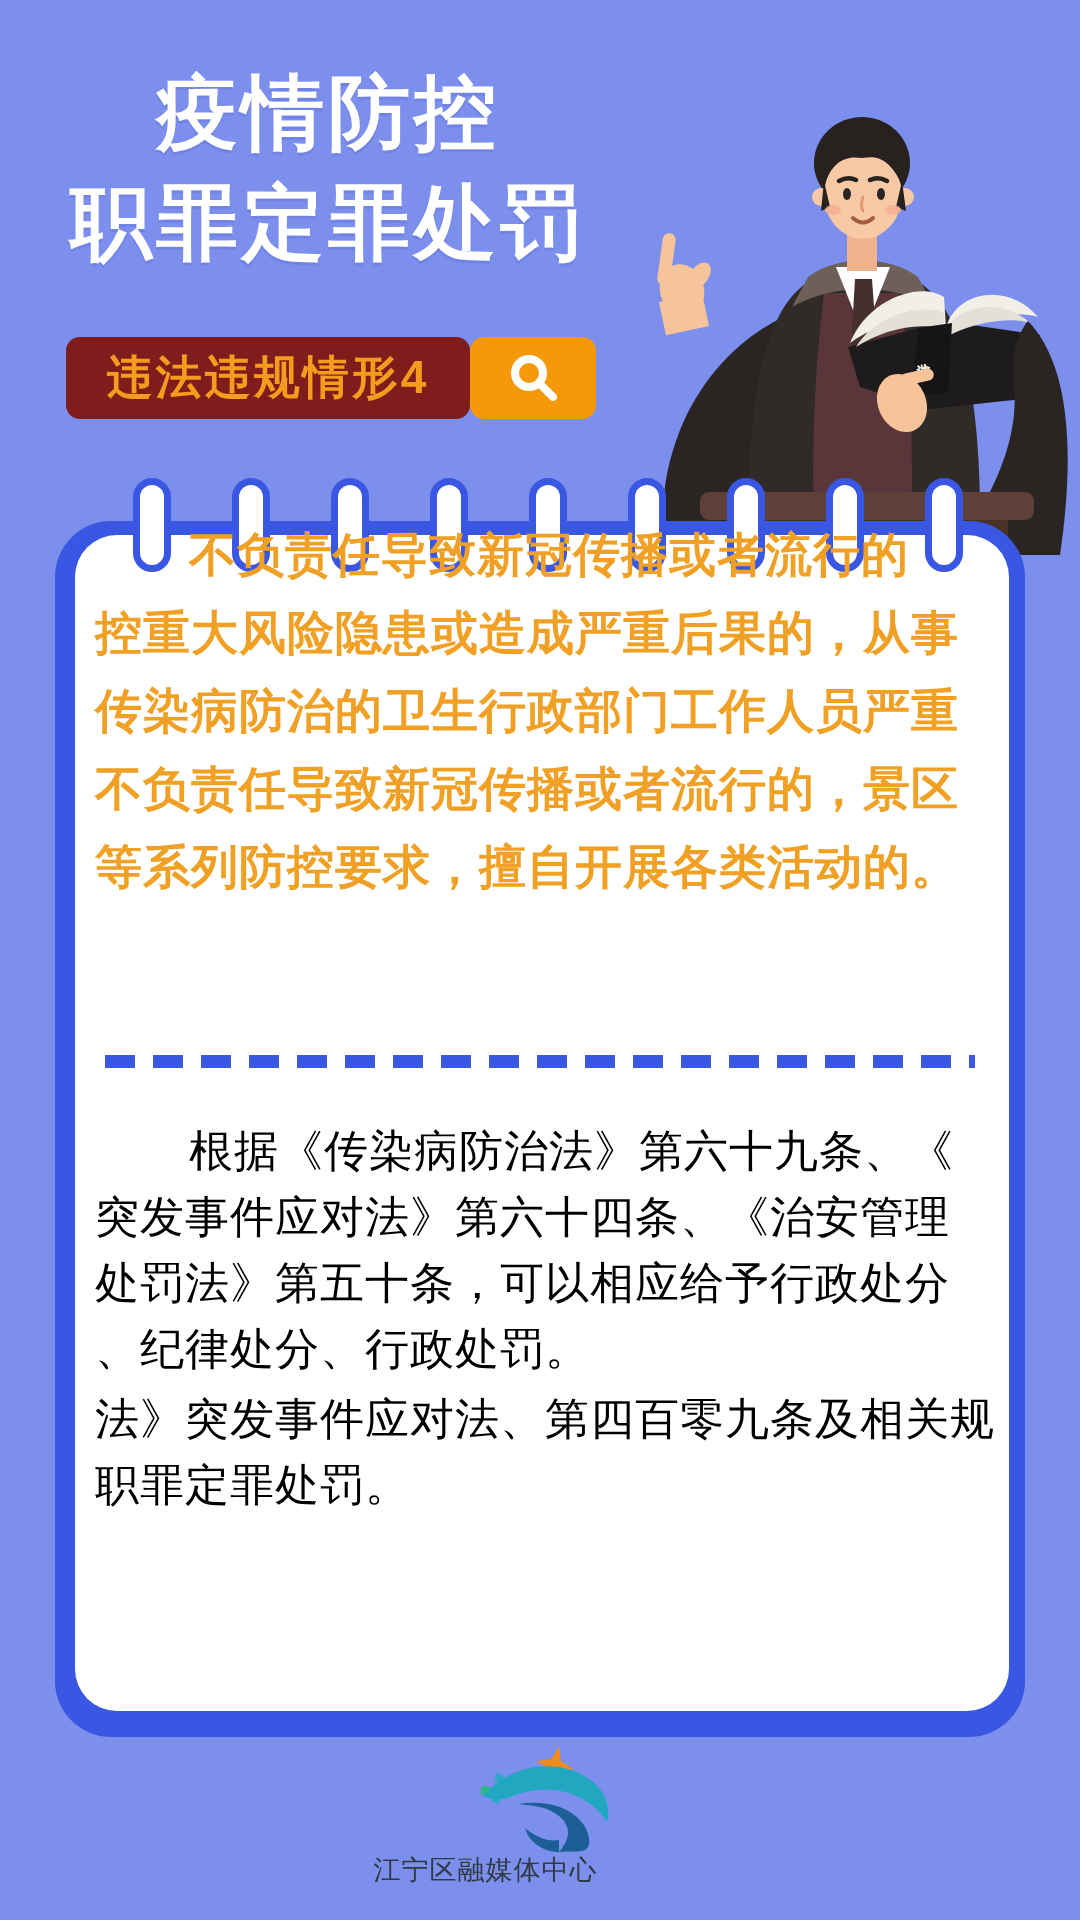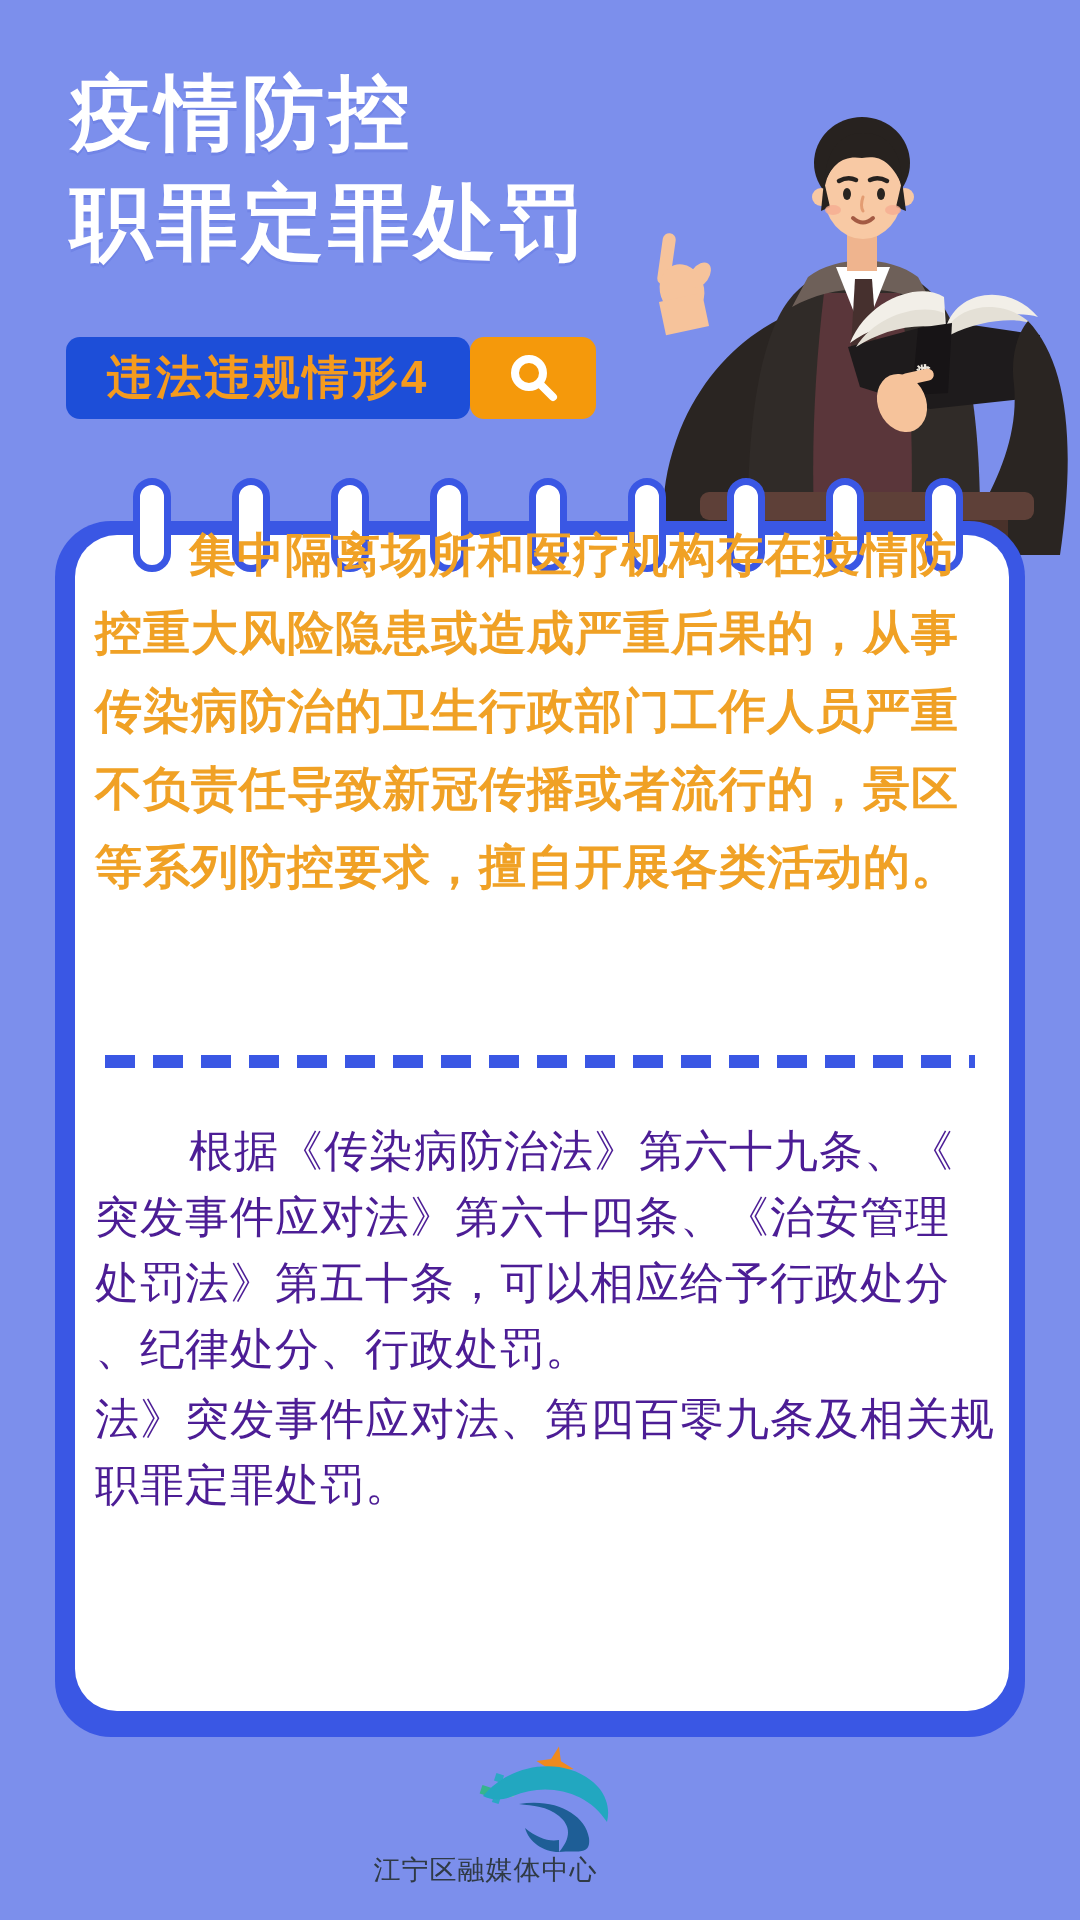--- a/index.html
+++ b/index.html
@@ -10,26 +10,27 @@
     font-family:"Liberation Sans","DejaVu Sans",sans-serif;
     overflow:hidden;
   }
 
   
   .title-block { position:absolute; left:70px; top:58px; z-index:5; }
   .title-line {
     color:#FFFFFF; font-size:82px; font-weight:900;
     letter-spacing:4px; line-height:110px; white-space:nowrap;
     text-shadow:0 3px 0 rgba(80,100,210,.25);
+    text-align:center;
   }
 
   
   .badge-bar {
     position:absolute; left:66px; top:337px; width:404px; height:82px;
-    background:#1d4ed8; border-radius:14px; z-index:5;
+    background:#7f1d1d; border-radius:14px; z-index:5;
     display:flex; align-items:center; justify-content:center;
   }
   .badge-label {
     color:#F59B1E; font-size:46px; font-weight:800; letter-spacing:3px;
     white-space:nowrap;
   }
   .badge-btn {
     position:absolute; left:470px; top:337px; width:126px; height:82px;
     background:#F5990B; border-radius:14px; z-index:5;
     display:flex; align-items:center; justify-content:center;
@@ -61,21 +62,21 @@
     color:#F0A125; font-size:47px; line-height:78px; font-weight:800;
     letter-spacing:1px; white-space:nowrap;
   }
   .dash-divider {
     position:absolute; left:105px; top:1055px; width:870px; height:13px; z-index:4;
     background:repeating-linear-gradient(90deg,#3A57E4 0 30px,transparent 30px 48px);
   }
   .para-blue1 { left:95px; top:1118px; width:900px; }
   .para-blue2 { left:95px; top:1386px; width:900px; }
   .para-blue1 .line, .para-blue2 .line {
-    color:#4c1d95; font-size:44px; line-height:66px; font-weight:500;
+    color:#000000; font-size:44px; line-height:66px; font-weight:500;
     letter-spacing:1px; white-space:nowrap;
   }
   .indent { padding-left:94px; }
 
   
   .footer-logo { position:absolute; left:455px; top:1744px; width:170px; height:108px; z-index:2; }
   .footer-text {
     position:absolute; left:0; top:1852px; width:971px; text-align:center; z-index:2;
     color:#2F3A45; font-size:27px; font-weight:400; letter-spacing:1px;
   }
@@ -164,21 +165,21 @@
 <span class="ring" style="left:232px"></span>
 <span class="ring" style="left:331px"></span>
 <span class="ring" style="left:430px"></span>
 <span class="ring" style="left:529px"></span>
 <span class="ring" style="left:628px"></span>
 <span class="ring" style="left:727px"></span>
 <span class="ring" style="left:826px"></span>
 <span class="ring" style="left:925px"></span>
 
 <div class="para para-orange">
-  <div class="line indent">集中隔离场所和医疗机构存在疫情防</div>
+  <div class="line indent">不负责任导致新冠传播或者流行的</div>
   <div class="line">控重大风险隐患或造成严重后果的，从事</div>
   <div class="line">传染病防治的卫生行政部门工作人员严重</div>
   <div class="line">不负责任导致新冠传播或者流行的，景区</div>
   <div class="line">等系列防控要求，擅自开展各类活动的。</div>
 </div>
 
 <div class="dash-divider"></div>
 
 <div class="para para-blue1">
   <div class="line indent">根据《传染病防治法》第六十九条、《</div>

